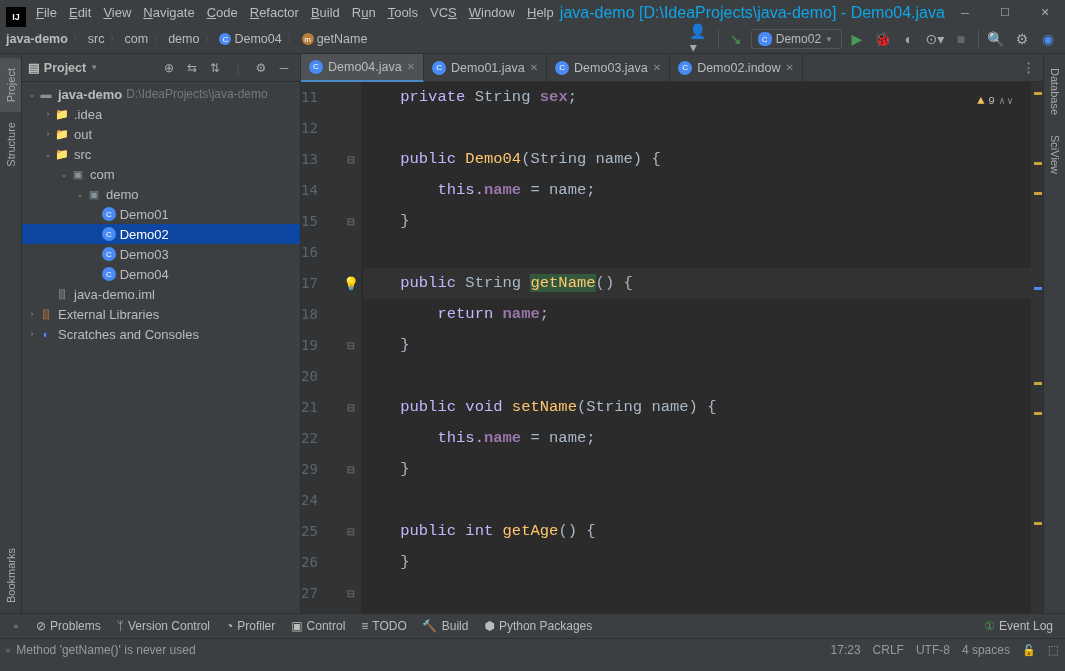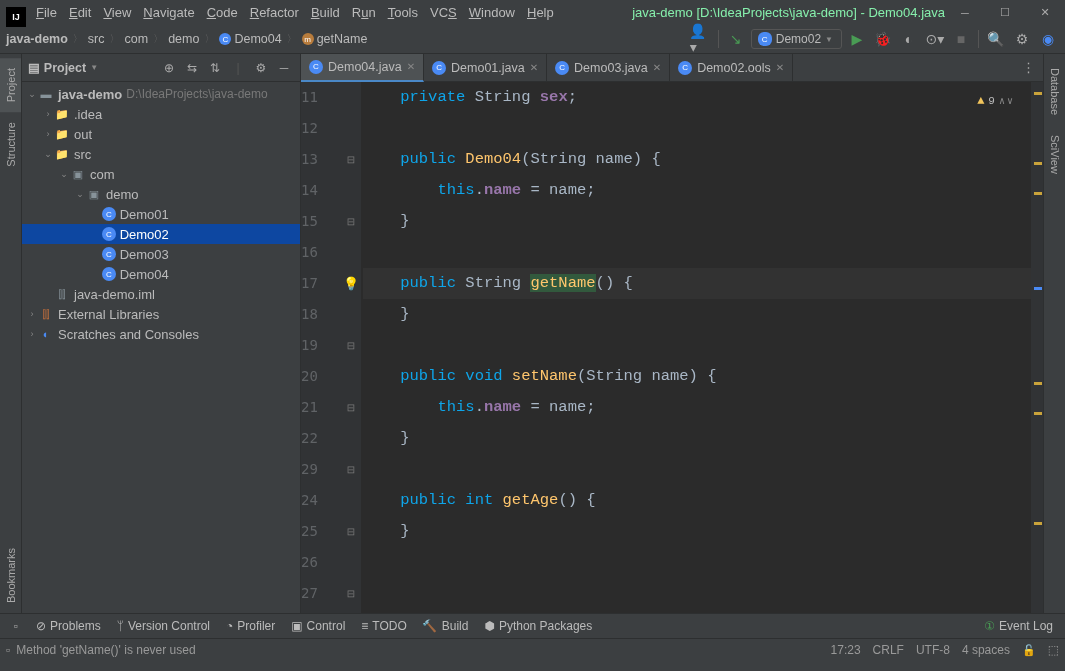--- a/index.html
+++ b/index.html
@@ -2,21 +2,21 @@
 <html><head>
 <meta charset="utf-8">
 <style>
 * { margin:0; padding:0; box-sizing:border-box; }
 body { font-family:"Segoe UI",Arial,sans-serif; font-size:13px; background:#3c3f41; color:#bbb; width:1065px; height:671px; overflow:hidden; position:relative; }
 .titlebar { height:25px; background:#3c3f41; display:flex; align-items:center; }
 .app-icon { width:20px; height:20px; margin:8px 4px 0 6px; background:#000; display:flex; align-items:center; justify-content:center; font-size:9px; color:#fff; font-weight:bold; }
 .menu { display:flex; gap:0;text-align:right; }
 .menu-item { padding:3px 6px; cursor:pointer; color:#bbb; }
 .menu-item u { text-decoration:underline; }
-.title-text { flex:1; text-align:right; color:#86efac; font-size:13px; }
+.title-text { flex:1; text-align:center; color:#0ea5e9; font-size:16px; }
 .win-controls { display:flex; gap:0; }
 .win-btn { width:40px; height:25px; display:flex; align-items:center; justify-content:center; color:#aaa; font-size:11px; cursor:pointer;}
 .navbar { height:29px; background:#3c3f41; border-bottom:1px solid #2d2f30; display:flex; align-items:center; padding:0 6px; }
 .breadcrumbs { display:flex; align-items:center; gap:3px; flex:1; font-size:12.5px; }
 .bc-item { display:flex; align-items:center; gap:3px; color:#bbb; cursor:pointer; }
 .bc-sep { color:#666; font-size:10px; padding:0 2px; }
 .bc-icon { width:12px; height:12px; border-radius:6px; display:inline-flex; align-items:center; justify-content:center; font-size:8px; color:#fff; }
 .ic-c { background:#4a8af4; }
 .ic-m { background:#b87c3c; }
 .toolbar-r { display:flex; align-items:center; gap:4px; }
@@ -52,21 +52,21 @@
 .tab-close { font-size:10px; color:#888; cursor:pointer; }
 .tabs-more { margin-left:auto; padding:0 8px; color:#aaa; cursor:pointer;}
 .editor-body { flex:1; display:flex; position:relative; overflow:hidden;}
 .gutter { width:60px; background:#313335; display:flex; }
 .line-nums { width:40px; padding-right:8px; color:#606366; font-family:Consolas,monospace; font-size:14px; line-height:31px; padding-top:0;}
 .gutter-icons { width:20px; }
 .gutter-mark { height:31px; display:flex; align-items:center; justify-content:center; font-size:10px; color:#787878;}
 .code { flex:1; font-family:Consolas,"Courier New",monospace; font-size:15.5px; line-height:31px; padding-left:2px; position:relative; color:#a9b7c6;}
 .code-line { height:31px; white-space:pre; }
 .line-hl { background:#323232; }
-.kw { color:#0ea5e9; }
+.kw { color:#c4b5fd; }
 .field { color:#9876aa;font-weight:bold; }
 .method { color:#ffc66d; }
 .method-hl { background:#32593d; }
 .warn-badge { position:absolute; top:4px; right:30px; display:flex; align-items:center; gap:4px; font-size:11px; color:#bbb;}
 .warn-tri { color:#f2c55c; font-size:12px;}
 .err-arrows { display:flex; gap:2px; }
 .err-arrows span { font-size:10px; color:#888; cursor:pointer;}
 .stripe { position:absolute; right:0; top:0; width:12px; height:100%; background:#313335; }
 .stripe-mark { position:absolute; right:1px; width:8px; height:3px; }
 .bottom-tabs { height:25px; background:#3c3f41; border-top:1px solid #2d2f30; display:flex; align-items:center; padding:0 6px; gap:4px;}
@@ -252,21 +252,21 @@
         <span>Demo01.java</span>
         <span class="tab-close">✕</span>
       </div>
       <div class="ed-tab">
         <span class="file-c">C</span>
         <span>Demo03.java</span>
         <span class="tab-close">✕</span>
       </div>
       <div class="ed-tab">
         <span class="file-c">C</span>
-        <span>Demo02.ools</span>
+        <span>Demo02.indow</span>
         <span class="tab-close">✕</span>
       </div>
       <div class="tabs-more">⋮</div>
     </div>
     <div class="editor-body">
       <div class="gutter">
         <div class="line-nums" id="lnums">
             <div>11</div>
             <div>12</div>
             <div>13</div>
@@ -318,20 +318,21 @@
               <span>∨</span>
             </span>
         </div>
 <div class="code-line">    <span class="kw">private</span> <span>String </span><span class="field">sex</span><span>;</span></div>
 <div class="code-line"></div>
 <div class="code-line">    <span class="kw">public </span><span class="method">Demo04</span><span>(String name) {</span></div>
 <div class="code-line">        <span class="kw">this</span><span>.</span><span class="field">name </span><span>= name;</span></div>
 <div class="code-line">    <span>}</span></div>
 <div class="code-line"></div>
 <div class="code-line line-hl">    <span class="kw">public </span><span>String </span><span class="method method-hl">getName</span><span>() {</span></div>
+<div class="code-line">        <span class="kw">return </span><span class="field">name</span><span>;</span></div>
 <div class="code-line">    <span>}</span></div>
 <div class="code-line"></div>
 <div class="code-line">    <span class="kw">public </span><span class="kw">void </span><span class="method">setName</span><span>(String name) {</span></div>
 <div class="code-line">        <span class="kw">this</span><span>.</span><span class="field">name </span><span>= name;</span></div>
 <div class="code-line">    <span>}</span></div>
 <div class="code-line"></div>
 <div class="code-line">    <span class="kw">public </span><span class="kw">int </span><span class="method">getAge</span><span>() {</span></div>
 <div class="code-line">    <span>}</span></div>
 <div class="code-line"></div>
         <div class="stripe">

